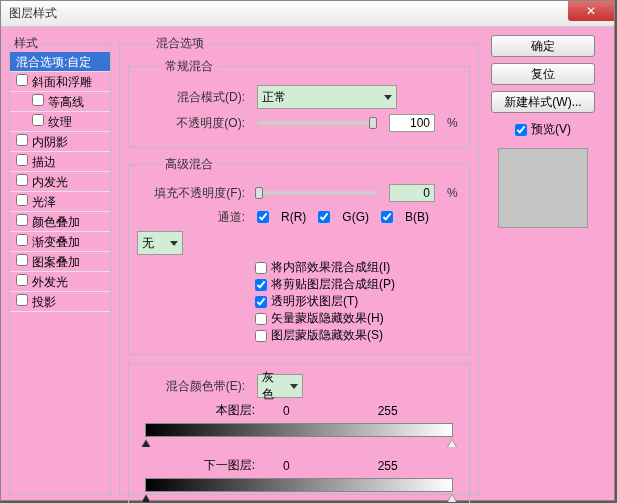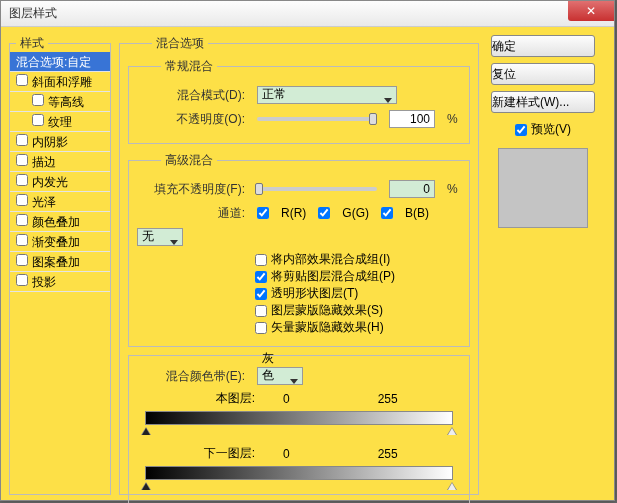--- a/index.html
+++ b/index.html
@@ -1,46 +1,46 @@
 <!DOCTYPE html>
 <html><head>
 <meta charset="utf-8">
 <style>
 * { box-sizing: border-box; margin: 0; padding: 0; font-family: "Microsoft YaHei", SimSun, sans-serif; font-size: 12px; }
 body { background: #666; width: 617px; height: 503px; overflow: hidden; }
-.window { width: 615px; height: 501px; background: #fde047; border: 1px solid #888; box-shadow: 0 0 5px rgba(0,0,0,0.3); position: relative; }
+.window { width: 615px; height: 501px; background: #f9a8d4; border: 1px solid #888; box-shadow: 0 0 5px rgba(0,0,0,0.3); position: relative; }
 .titlebar { height: 26px; background: linear-gradient(#fdfdfd,#e9e9e9); border-bottom: 1px solid #ccc; display: flex; align-items: center; padding-left: 8px; }
 .titlebar .title { color: #333; font-size: 12px; }
 .close-btn { position: absolute; right: 0; top: 0; width: 46px; height: 20px; background: linear-gradient(#e07070,#c83030); color: #fff; display: flex; align-items: center; justify-content: center; border-bottom-left-radius: 3px; font-size:13px; font-family: Arial; }
 .body { display: flex; padding: 8px; gap: 8px; height: calc(100% - 26px); }
 .left-col { width: 102px; }
 .mid-col { width: 360px; }
 .right-col { width: 112px; display: flex; flex-direction: column; gap: 6px; align-items: center; }
 fieldset.styles { border: 1px solid #bbb; height: 460px; padding: 0; }
-fieldset.styles legend { padding: 0 4px; margin-left: 6px; color: #333; }
+fieldset.styles legend { padding: 0 4px; margin-left: 0; color: #333; }
 .style-list { display: flex; flex-direction: column; }
 .style-item { height: 20px; padding: 2px 6px; border-bottom: 1px solid #e4e4e4; display:flex; align-items:flex-start; gap:4px; cursor:pointer; }
 .style-item.selected { background: #3874d6; color: #fff; }
 .style-item.indent { padding-left: 22px; }
 input[type=checkbox] { width:12px; height:12px; }
 fieldset.group { border: 1px solid #bbb; padding: 6px 8px 10px; margin-bottom: 8px; }
 fieldset.group legend { padding: 0 4px; margin-left: 24px; color: #333; }
 .row { display: flex; align-items: center; gap: 12px; margin: 4px 0; min-height:20px; }
 .row label { text-align: right; width: 108px; color: #333; }
-.sel { background: #d2ecd5; border: 1px solid #999; height: 18px; display: inline-flex; align-items:flex-end; padding: 0 4px; gap: 4px; }
+.sel { background: #d2ecd5; border: 1px solid #999; height: 24px; display: inline-flex; align-items:center; padding: 0 4px; gap: 4px; }
 .sel .arrow { width:0;height:0;border-left:4px solid transparent;border-right:4px solid transparent;border-top:5px solid #333; margin-left:2px;}
 .sel.wide { width: 140px; justify-content: space-between; }
 .sel.sm { width: 46px; justify-content: space-between; }
 .slider { display:inline-block; width:120px; height:4px; background:#ccc; position:relative; border-radius:2px; }
 .slider .thumb { position:absolute; top:-4px; width:8px; height:12px; background:#ddd; border:1px solid #777; border-radius:2px; }
 .valbox { width:46px; height:18px; border:1px solid #999; background:#fff; text-align:right; padding-right:4px; line-height:16px; display:inline-block;}
 .valbox.hl { background:#d2ecd5; }
 .pct { color:#333; }
 .chk-line { display:flex; align-items:center; gap:4px; margin-left: 118px; }
-.btn { width: 104px; height: 22px; background: linear-gradient(#fdfdfd,#e3e3e3); border:1px solid #888; border-radius:3px; display:flex; align-items:center; cursor:pointer; }
+.btn { width: 104px; height: 22px; background: linear-gradient(#fdfdfd,#e3e3e3); border:1px solid #888; border-radius:3px; display:flex; align-items:center; justify-content:center; cursor:pointer; }
 .preview-box { width:90px; height:80px; background:#c4c4c4; border:1px solid #999; margin-top:4px;}
 .prev-row { display:flex; align-items:center; gap:4px; margin-top:2px;}
 .band { margin: 4px 8px; }
 .band-row { display:flex; align-items:center; gap:28px; }
 .band-row .bl { width:110px; text-align:right; }
 .band-bar { position:relative; height:18px; margin:4px 0 16px 0; }
 .band-grad { height:14px; background: linear-gradient(to right, #000, #fff); border:1px solid #888;}
 .tri { position:absolute; bottom:-6px; width:0;height:0;border-left:5px solid transparent;border-right:5px solid transparent;border-bottom:8px solid #888; }
 .tri.black::after{content:'';position:absolute;left:-4px;top:1px;border-left:4px solid transparent;border-right:4px solid transparent;border-bottom:7px solid #222;}
 .tri.white::after{content:'';position:absolute;left:-4px;top:1px;border-left:4px solid transparent;border-right:4px solid transparent;border-bottom:7px solid #eee;}
@@ -98,20 +98,24 @@
             <div class="style-item">
               <input type="checkbox" style="">
               <span>渐变叠加</span>
             </div>
             <div class="style-item">
               <input type="checkbox" style="">
               <span>图案叠加</span>
             </div>
             <div class="style-item">
               <input type="checkbox" style="">
+              <span>外发光</span>
+            </div>
+            <div class="style-item">
+              <input type="checkbox" style="">
               <span>投影</span>
             </div>
           </div>
       </fieldset>
     </div>
     <div class="mid-col">
       <fieldset class="group" style="height:460px;">
         <legend>混合选项</legend>
         <fieldset class="group">
           <legend>常规混合</legend>
@@ -165,25 +169,25 @@
               <div class="chk-line">
                 <input type="checkbox" checked="" style="">
                 <span>将剪贴图层混合成组(P)</span>
               </div>
               <div class="chk-line">
                 <input type="checkbox" checked="" style="">
                 <span>透明形状图层(T)</span>
               </div>
               <div class="chk-line">
                 <input type="checkbox" style="">
+                <span>矢量蒙版隐藏效果(H)</span>
+              </div>
+              <div class="chk-line">
+                <input type="checkbox" style="">
                 <span>图层蒙版隐藏效果(S)</span>
-              </div>
-              <div class="chk-line">
-                <input type="checkbox" style="">
-                <span>矢量蒙版隐藏效果(H)</span>
               </div>
             </div>
         </fieldset>
 
         <fieldset class="group" style="padding-bottom:4px;">
           <div class="row">
             <label>混合颜色带(E):</label>
             <div class="sel sm">
               <span>灰色</span>
               <span class="arrow"></span>

